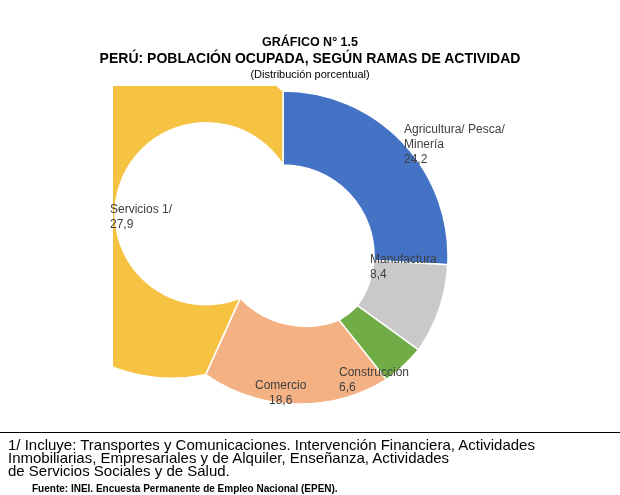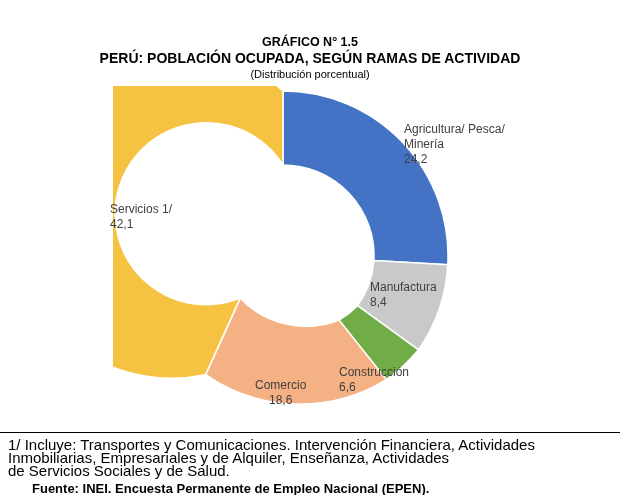--- a/index.html
+++ b/index.html
@@ -69,21 +69,21 @@
   .lbl .val {
     display: block;
   }
   .lbl-agricultura {
     left: 404px;
     top: 122px;
     text-align: left;
   }
   .lbl-manufactura {
     left: 370px;
-    top: 280px;
+    top: 252px;
     text-align: left;
   }
   .lbl-construccion {
     left: 339px;
     top: 325px;
     text-align: left;
     margin-top: 40px;
   }
   .lbl-comercio {
     left: 255px;
@@ -99,21 +99,21 @@
     position: absolute;
     left: 8px;
     top: 438px;
     width: 604px;
   }
   .footnote-line {
     font-size: 15px;
     line-height: 13px;
   }
   .source-line {
-    font-size: 13px;
+    font-size: 10px;
     line-height: 13px;
     font-weight: bold;
     margin-top: 5px;
     padding-left: 24px;
   }
   .divider {
     position: absolute;
     left: 0;
     top: 432px;
     width: 620px;
@@ -163,21 +163,21 @@
     <span class="val">6,6</span>
   </div>
 
   <div class="lbl lbl-comercio">
     <span>Comercio</span>
     <span class="val">18,6</span>
   </div>
 
   <div class="lbl lbl-servicios">
     <span>Servicios 1/</span>
-    <span class="val">42,1</span>
+    <span class="val">27,9</span>
   </div>
 
   <div class="divider"></div>
 
   <div class="footnotes">
     <div class="footnote-line">1/ Incluye:  Transportes y Comunicaciones. Intervención Financiera, Actividades Inmobiliarias, Empresariales y de Alquiler, Enseñanza, Actividades</div>
     <div class="footnote-line">de Servicios Sociales y de Salud.</div>
     <div class="source-line">Fuente: INEI. Encuesta Permanente de Empleo Nacional (EPEN).</div>
   </div>
 

